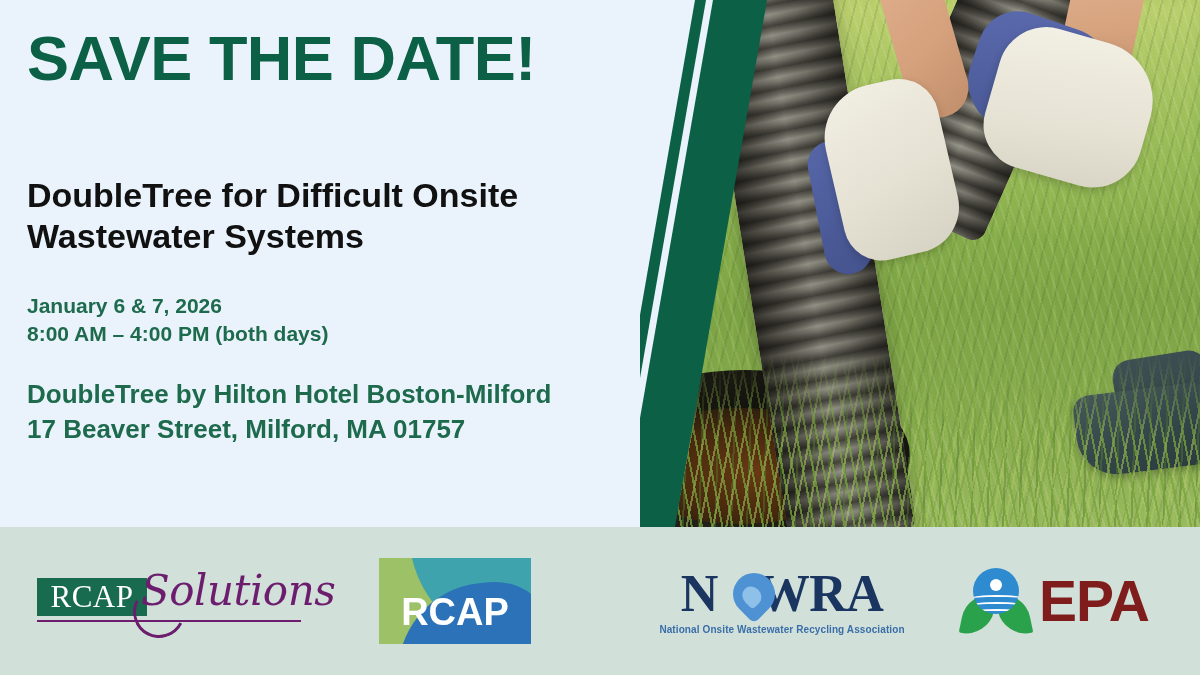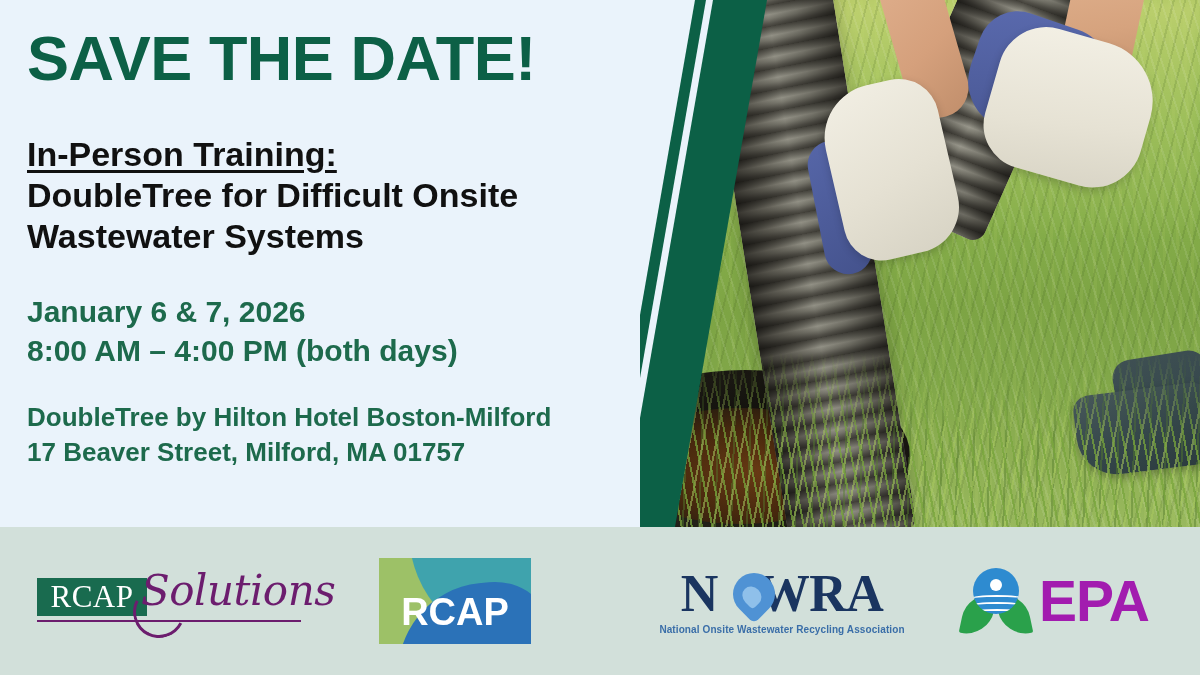--- a/index.html
+++ b/index.html
@@ -248,21 +248,21 @@
     font-family: "Liberation Sans", sans-serif;
   }
   .subhead .underlined {
     text-decoration: underline;
     text-underline-offset: 4px;
     text-decoration-thickness: 2.5px;
   }
   .when {
     margin: 0;
     padding-top: 36px;
-    font-size: 30px;
+    font-size: 21px;
     line-height: 1.30;
     font-weight: 700;
     color: #1d6a4c;
     font-family: "Liberation Sans", sans-serif;
   }
   .where {
     margin: 0;
     padding-top: 30px;
     font-size: 26px;
     line-height: 1.34;
@@ -459,21 +459,21 @@
     left: 2px; top: 26px;
     border-radius: 30px 2px 30px 2px;
     transform: rotate(12deg);
   }
   .epa-leaf-r {
     left: 38px; top: 26px;
     border-radius: 2px 30px 2px 30px;
     transform: rotate(-12deg);
   }
   .epa-text {
-    color: #a21caf;
+    color: #7f1d1d;
     font-family: "Liberation Sans", sans-serif;
     font-size: 57px;
     font-weight: 700;
     line-height: 1;
     letter-spacing: -1px;
   }
 </style>
 </head>
 <body>
 
@@ -501,21 +501,21 @@
     </div>
 
     <div class="band-wide"></div>
     <div class="band-thin"></div>
 
     <div class="text-block">
 
       <h1 class="headline">SAVE THE DATE!</h1>
 
       <div class="subhead">
-        <span class="underlined">In-Person Training:</span><br>
+        <br>
         <span>DoubleTree for Difficult Onsite</span><br>
         <span>Wastewater Systems</span>
       </div>
 
       <div class="when">
         <span>January 6 &amp; 7, 2026</span><br>
         <span>8:00 AM – 4:00 PM (both days)</span>
       </div>
 
       <div class="where">

